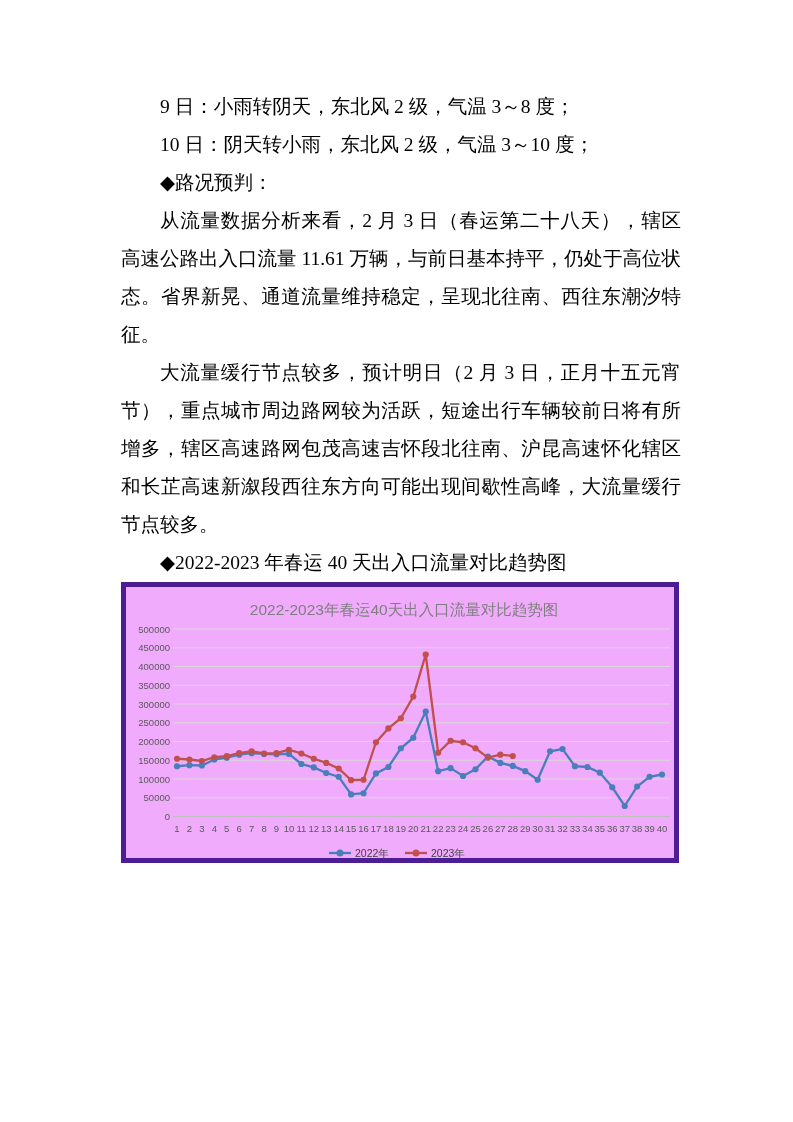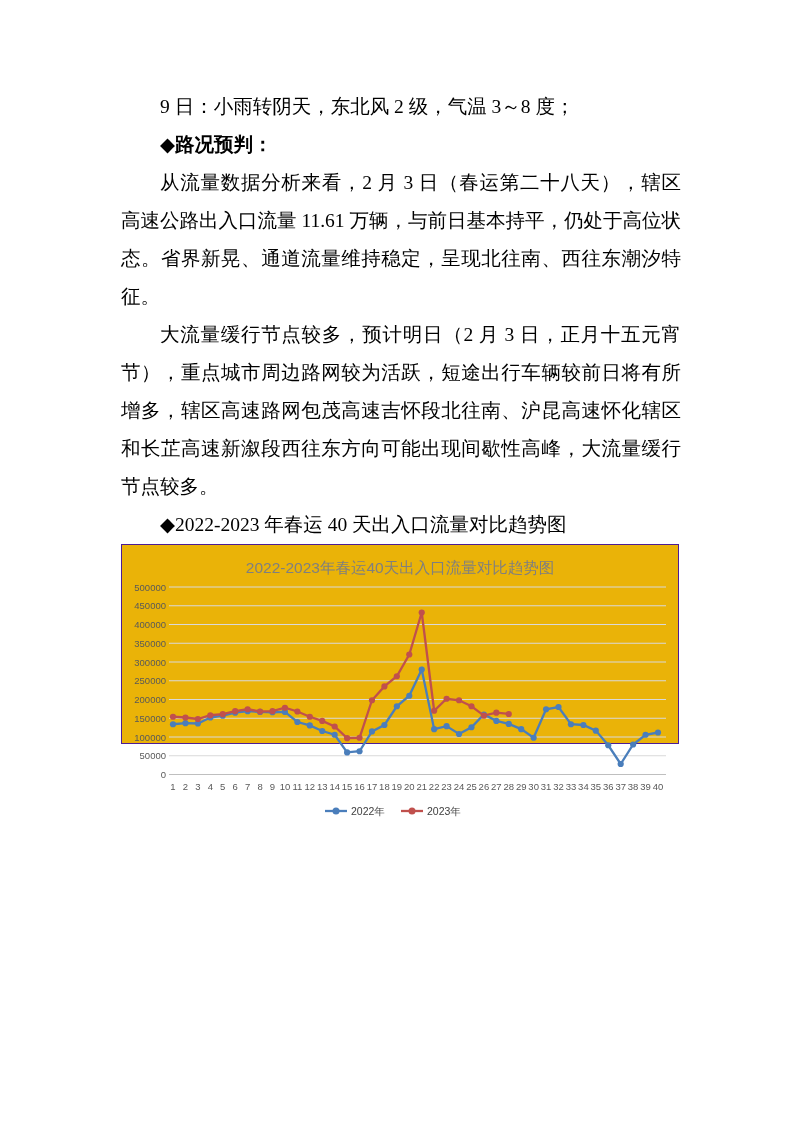--- a/index.html
+++ b/index.html
@@ -17,47 +17,48 @@
   }
   .bodytext .line,
   .bodytext .para{
     font-size:19.5px;
     line-height:38px;
     text-indent:2em;
     text-align:justify;
     margin:0;
   }
   .lead{font-weight:normal;}
-  .heading{font-weight:bold;}
+  .heading{font-weight:normal;}
   .caption{
     font-weight:normal;
     font-size:20px;
     line-height:34px;
     text-align:center;
     text-indent:0;
     margin:2px 0 4px 0;
   }
   .chartbox{
     box-sizing:border-box;
-    width:558px;height:200px;
-    border:1px solid #4c1d95;
-    background:#eab308;
+    width:558px;height:281px;
+    border:5px solid #4c1d95;
+    background:#f0abfc;
   }
   .chartbox svg{
     display:block;
     font-family:"Liberation Sans","DejaVu Sans",sans-serif;
   }
 </style>
 </head>
 <body>
 
 <div class="page">
 
   <div class="bodytext">
     <p class="line">9 日：小雨转阴天，东北风 2 级，气温 3～8 度；</p>
+    <p class="line">10 日：阴天转小雨，东北风 2 级，气温 3～10 度；</p>
 
     <p class="line heading">◆路况预判：</p>
 
     <p class="para"><span class="lead">从流量数据分析来看，</span><span>2 月 3 日（春运第二十八天），辖区高速公路出入口流量 11.61 万辆，与前日基本持平，仍处于高位状态。省界新晃、通道流量维持稳定，呈现北往南、西往东潮汐特征。</span></p>
 
     <p class="para"><span class="lead">大流量缓行节点较多，</span><span>预计明日（2 月 3 日，正月十五元宵节），重点城市周边路网较为活跃，短途出行车辆较前日将有所增多，辖区高速路网包茂高速吉怀段北往南、沪昆高速怀化辖区和长芷高速新溆段西往东方向可能出现间歇性高峰，大流量缓行节点较多。</span></p>
 
     <p class="para caption">◆2022-2023 年春运 40 天出入口流量对比趋势图</p>
   </div>
 

